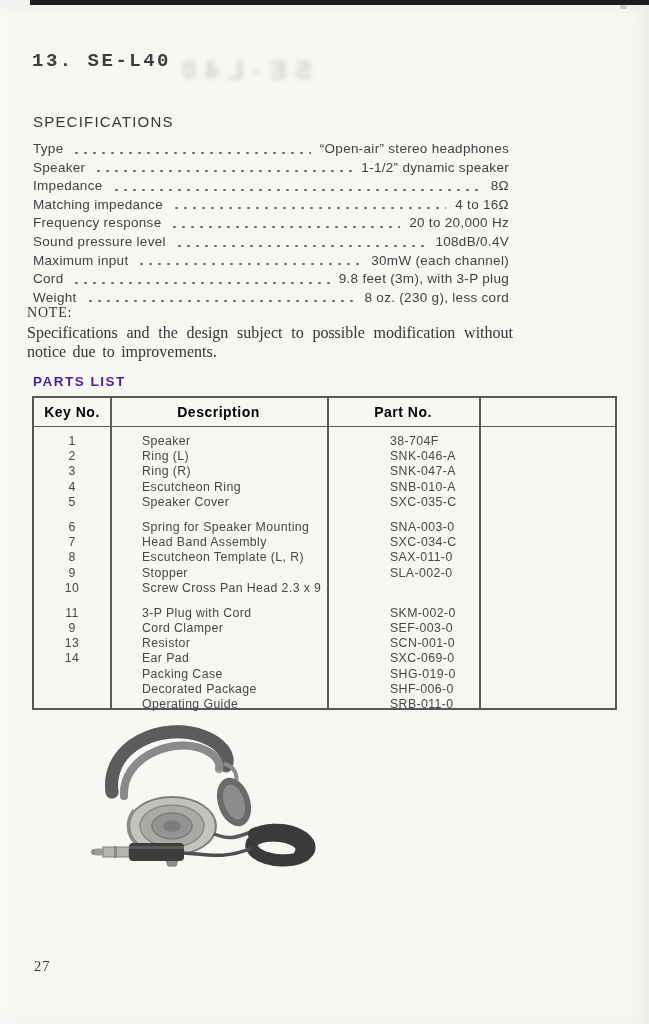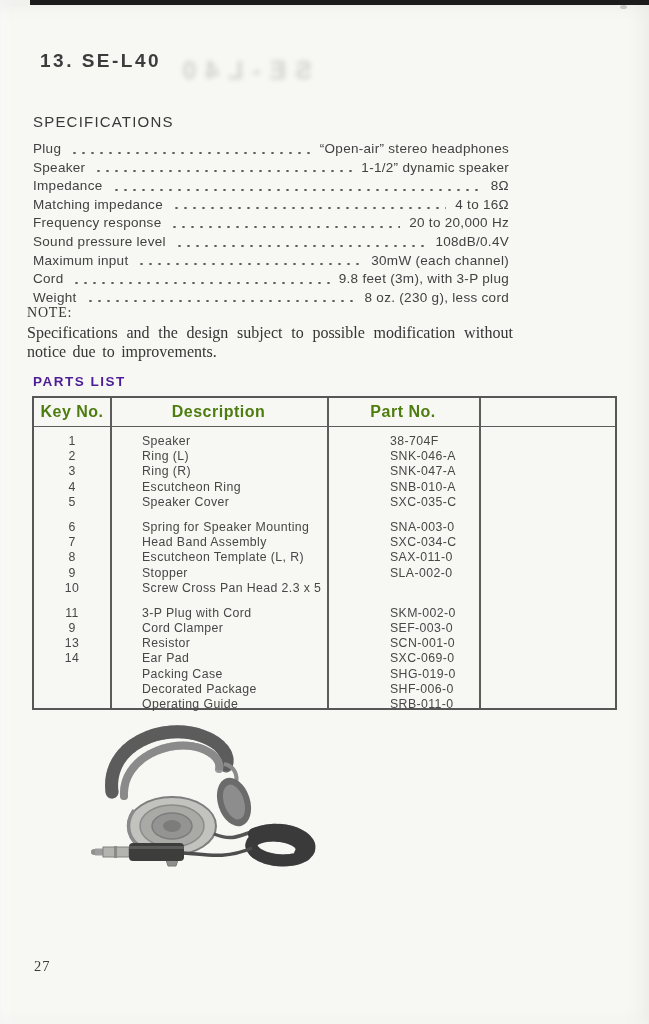--- a/index.html
+++ b/index.html
@@ -12,22 +12,22 @@
   }
   .top-bar { position:absolute; top:0; left:30px; right:0; height:5px; background:#1c1c1c; }
   .ghost {
     position:absolute; top:56px; left:92px; width:220px;
     font-size:25px; font-weight:bold; letter-spacing:9px;
     color:rgba(150,150,145,0.38);
     transform:scaleX(-1); filter:blur(2.5px);
     user-select:none;
   }
   .doc-title {
-    position:absolute; top:50px; left:40px;
-    font-size:19px; font-weight:bold; letter-spacing:2.5px; color:#3c3c3c;
+    position:absolute; top:50px; left:32px;
+    font-size:19px; font-weight:bold; letter-spacing:2.5px; color:#3c3c3c;font-family:Liberation Mono, monospace;
   }
   .spec-heading {
     position:absolute; top:113px; left:33px;
     font-size:15px; font-weight:normal; letter-spacing:1.2px; color:#383838;
   }
   .spec-list { position:absolute; top:141px; left:33px; width:476px; }
   .spec-row { display:flex; align-items:baseline; height:18.6px; font-size:13.5px; color:#424242; }
   .spec-label { white-space:nowrap; letter-spacing:0.3px; }
   .spec-leader {
     flex:1 1 auto; height:6px; margin:0 9px; align-self:flex-end; margin-bottom:4px;
@@ -47,21 +47,21 @@
   }
   .ptable {
     position:absolute; top:396px; left:32px; width:585px; height:314px;
     border:2px solid #575757; box-sizing:border-box; background:transparent;
   }
   .vline { position:absolute; top:0; bottom:0; width:1.5px; background:#5c5c5c; }
   .vline.v1 { left:76px; } .vline.v2 { left:293px; } .vline.v3 { left:445px; }
   .ptable-header {
     display:grid; grid-template-columns:76px 217px 152px 1fr;
     height:28px; align-items:center; border-bottom:1.5px solid #5c5c5c;
-    font-size:16px; font-weight:bold; color:#4d7c0f; letter-spacing:0.5px;
+    font-size:14px; font-weight:bold; color:#000000; letter-spacing:0.5px;
   }
   .ptable-header span { text-align:center; }
   .ptable-body { padding-top:7px; }
   .prow {
     display:grid; grid-template-columns:76px 217px 152px 1fr;
     height:15.2px; font-size:12.3px; color:#474747; letter-spacing:0.4px;
     align-items:center; line-height:15.2px;
   }
   .prow.row-gap { margin-top:10px; }
   .pkey { text-align:center; }
@@ -84,21 +84,21 @@
 
   <div class="ghost">SE-L40</div>
 
   <div class="doc-title">13.  SE-L40</div>
 
   <div class="spec-heading">SPECIFICATIONS</div>
 
   <div class="spec-list">
 
       <div class="spec-row">
-        <span class="spec-label">Plug</span>
+        <span class="spec-label">Type</span>
         <span class="spec-leader"></span>
         <span class="spec-value">“Open-air” stereo headphones</span>
       </div>
 
       <div class="spec-row">
         <span class="spec-label">Speaker</span>
         <span class="spec-leader"></span>
         <span class="spec-value">1-1/2” dynamic speaker</span>
       </div>
 
@@ -223,21 +223,21 @@
 
         <div class="prow">
           <span class="pkey">9</span>
           <span class="pdesc">Stopper</span>
           <span class="ppart">SLA-002-0</span>
           <span></span>
         </div>
 
         <div class="prow">
           <span class="pkey">10</span>
-          <span class="pdesc">Screw Cross Pan Head 2.3 x 5</span>
+          <span class="pdesc">Screw Cross Pan Head 2.3 x 9</span>
           <span class="ppart"></span>
           <span></span>
         </div>
 
         <div class="prow row-gap">
           <span class="pkey">11</span>
           <span class="pdesc">3-P Plug with Cord</span>
           <span class="ppart">SKM-002-0</span>
           <span></span>
         </div>

